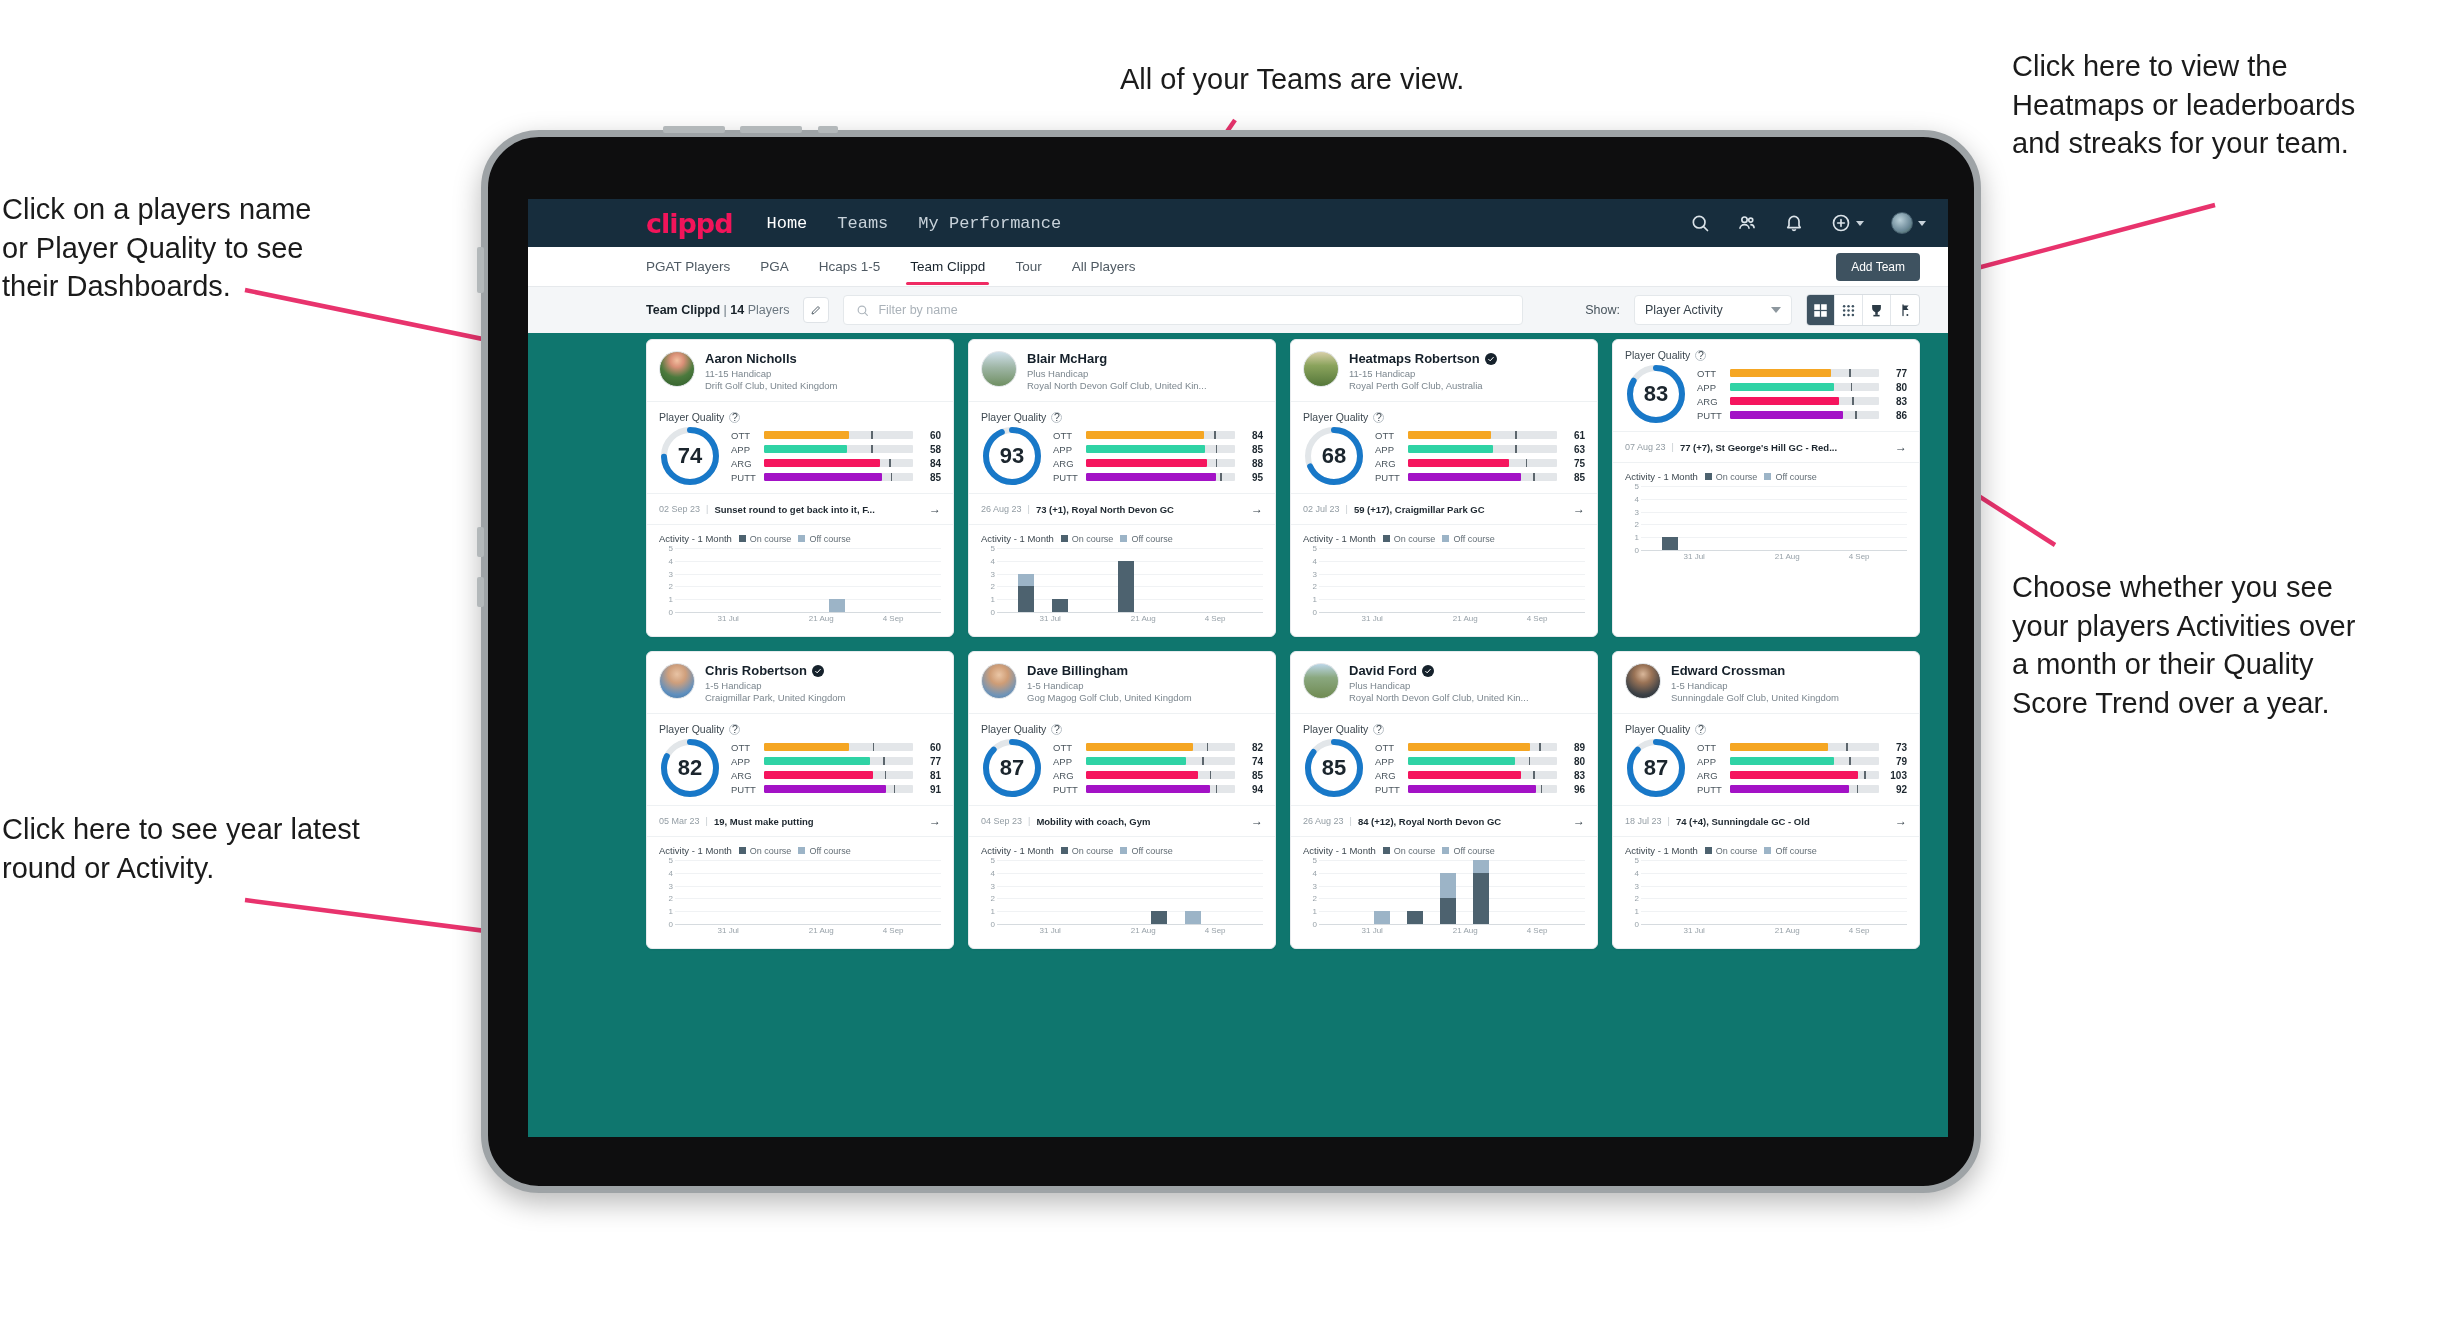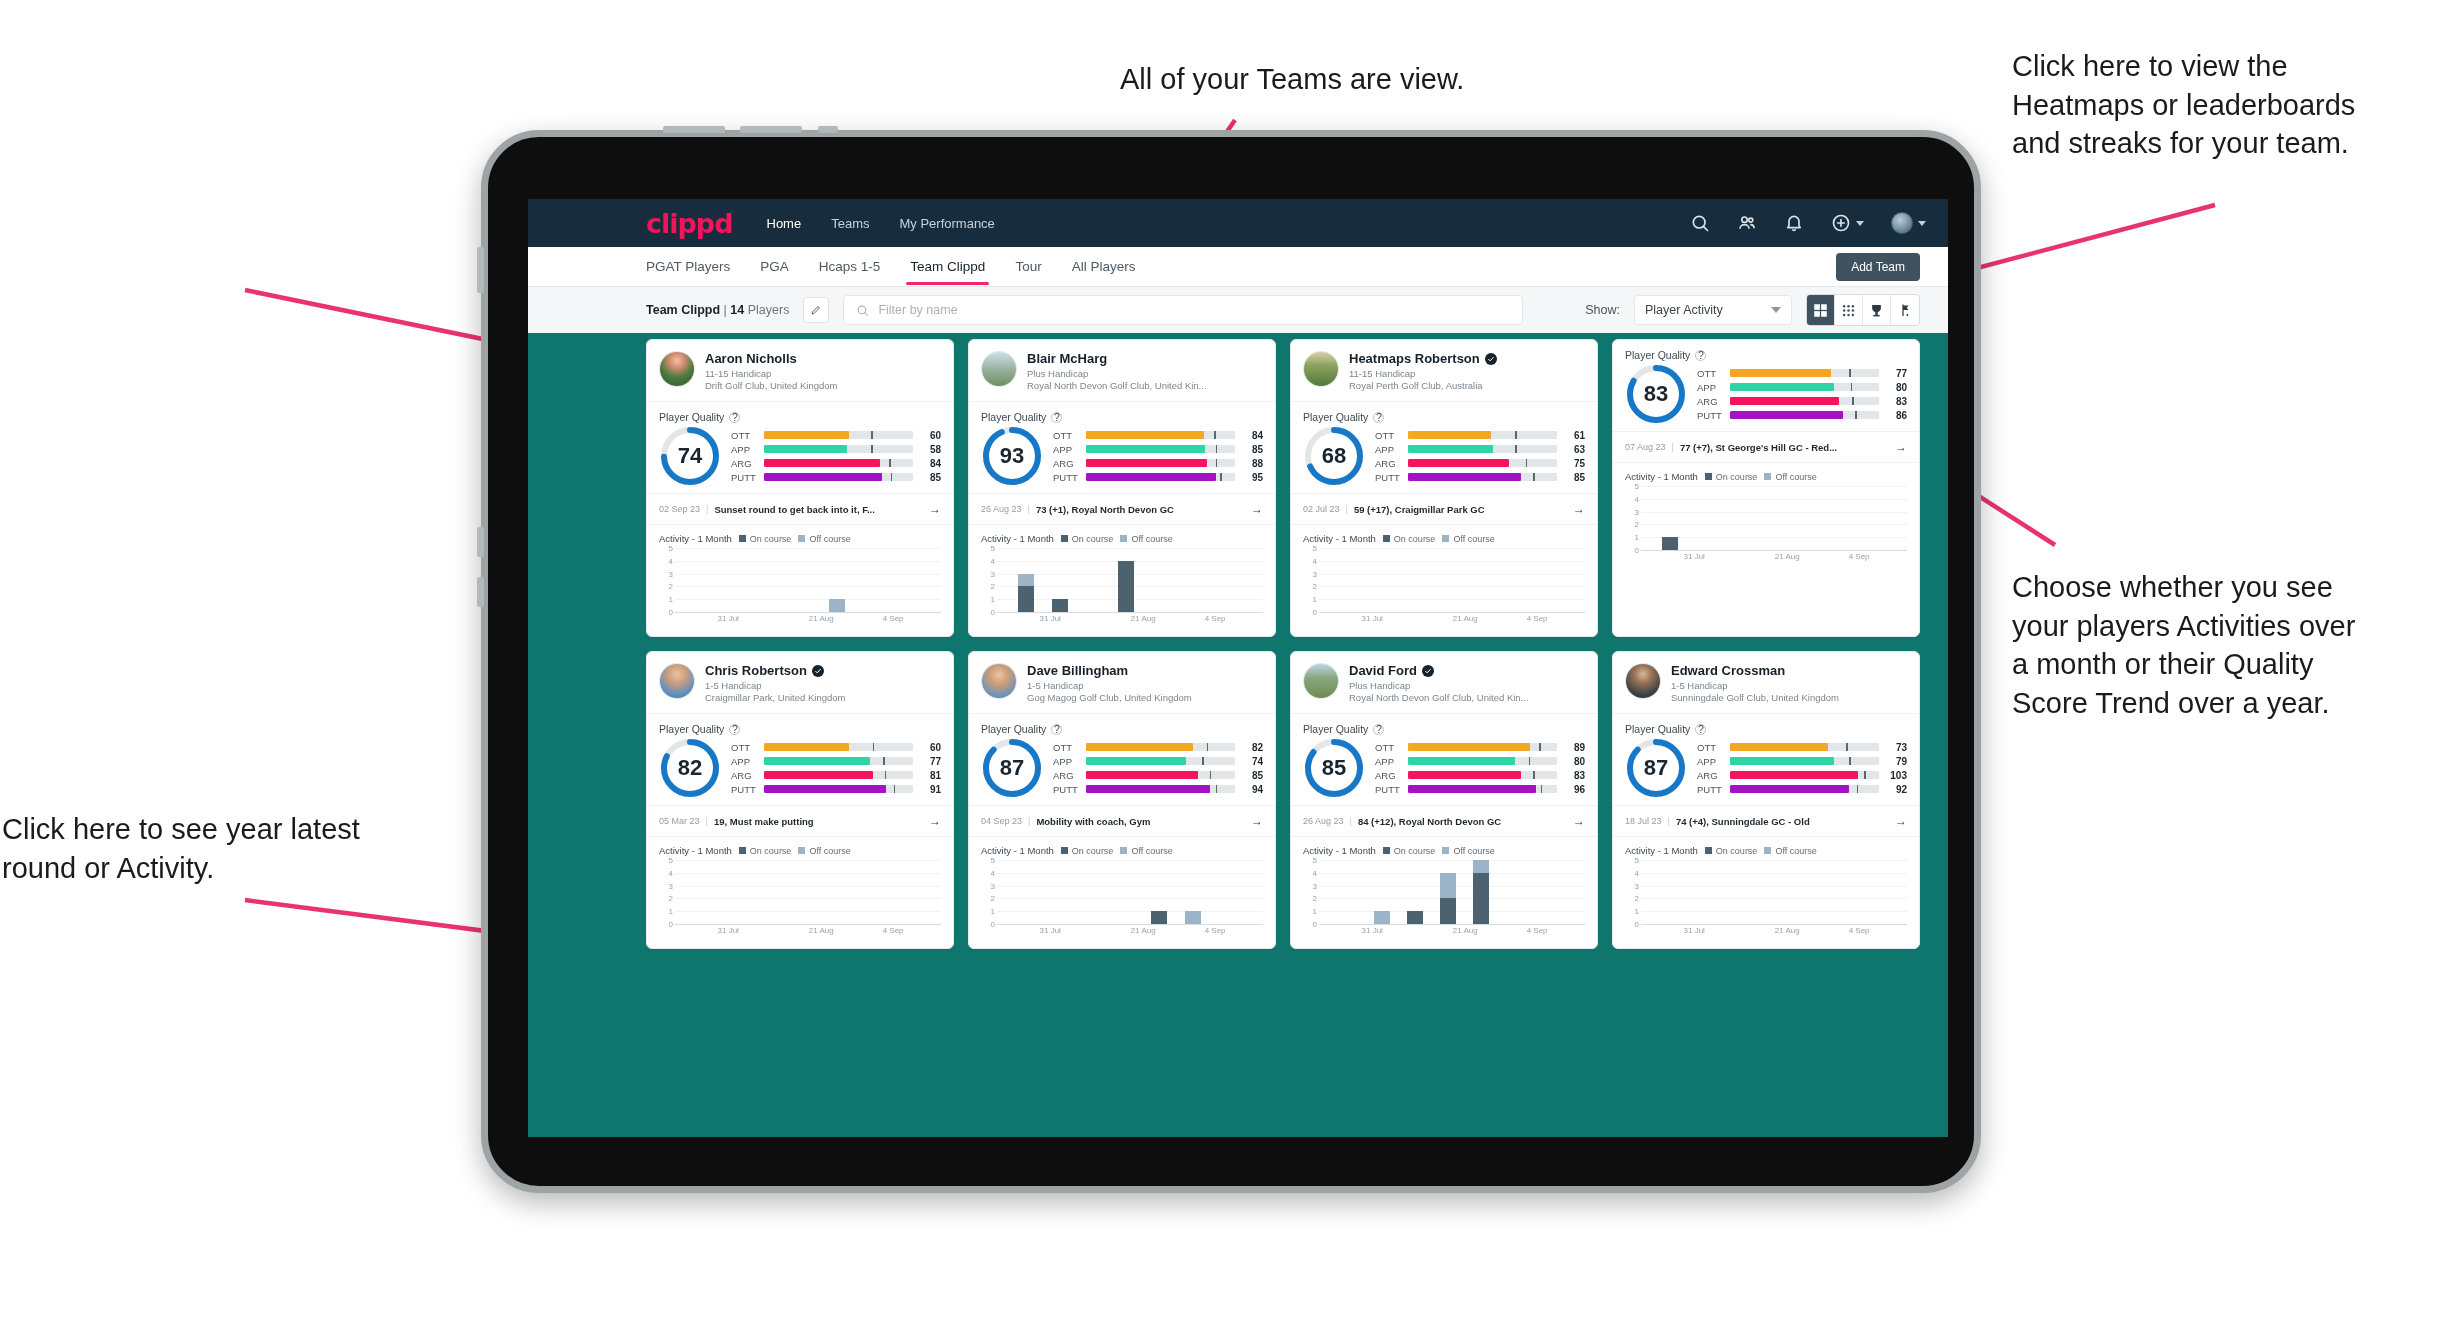--- a/index.html
+++ b/index.html
@@ -59,21 +59,21 @@
   }
 
   
   .topnav {
     height: 48px; background: #172d3d;
     display: flex; align-items: center;
     padding: 0 22px 0 118px;
   }
   .logo { color:#f2145a; font-size:27px; font-weight:700; letter-spacing:-1px; margin-right: 34px; font-family:"DejaVu Sans", sans-serif;}
   .nav-links { display:flex; gap:30px; align-items:center; }
-  .nav-link { color:#c8d2da; font-size:13px; }
+  .nav-link { color:#c8d2da; font-size:17px;font-family:Liberation Mono, monospace; }
   .nav-link.active { color:#ffffff; }
   .nav-right { margin-left:auto; display:flex; align-items:center; gap:27px; }
   .nav-ic { width:20px; height:20px; display:block; }
   .nav-ic svg { width:20px; height:20px; display:block; }
   .avatar-nav { width:22px; height:22px; border-radius:50%;
     background: radial-gradient(circle at 40% 35%, #b9cfd8, #6d8a99 60%, #3d5f50); border:1px solid #47606f;}
   .chev { width:0;height:0;border-left:4px solid transparent;border-right:4px solid transparent;border-top:5px solid #c8d2da;}
   .ic-group{display:flex;align-items:center;gap:5px;}
 
   
@@ -185,20 +185,23 @@
   .seg{width:100%;}
   .xax{position:absolute;left:16px;right:0;bottom:0;height:14px;}
   .xt{position:absolute;font-size:8px;color:#98a2a9;transform:translateX(-50%);top:2px;}
 </style>
 </head>
 <body>
 
 <div class="stage">
 
   <div class="anno anno-top">All of your Teams are view.</div>
+  <div class="anno anno-tl">Click on a players name
+or Player Quality to see
+their Dashboards.</div>
   <div class="anno anno-bl">Click here to see year latest
 round or Activity.</div>
   <div class="anno anno-tr">Click here to view the
 Heatmaps or leaderboards
 and streaks for your team.</div>
   <div class="anno anno-rm">Choose whether you see
 your players Activities over
 a month or their Quality
 Score Trend over a year.</div>
 

